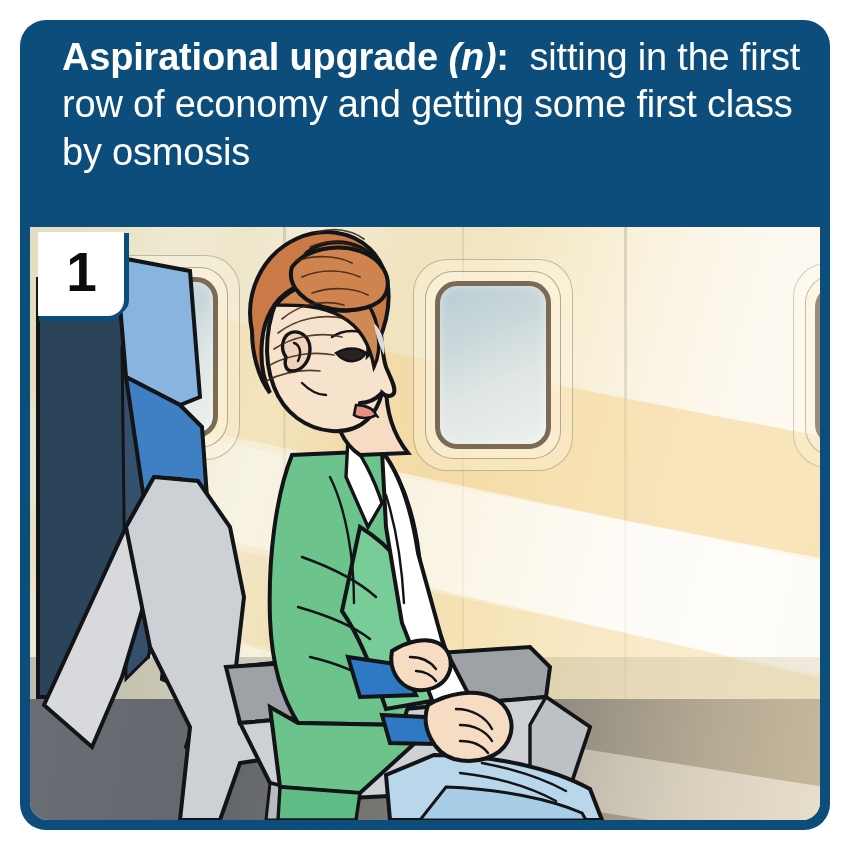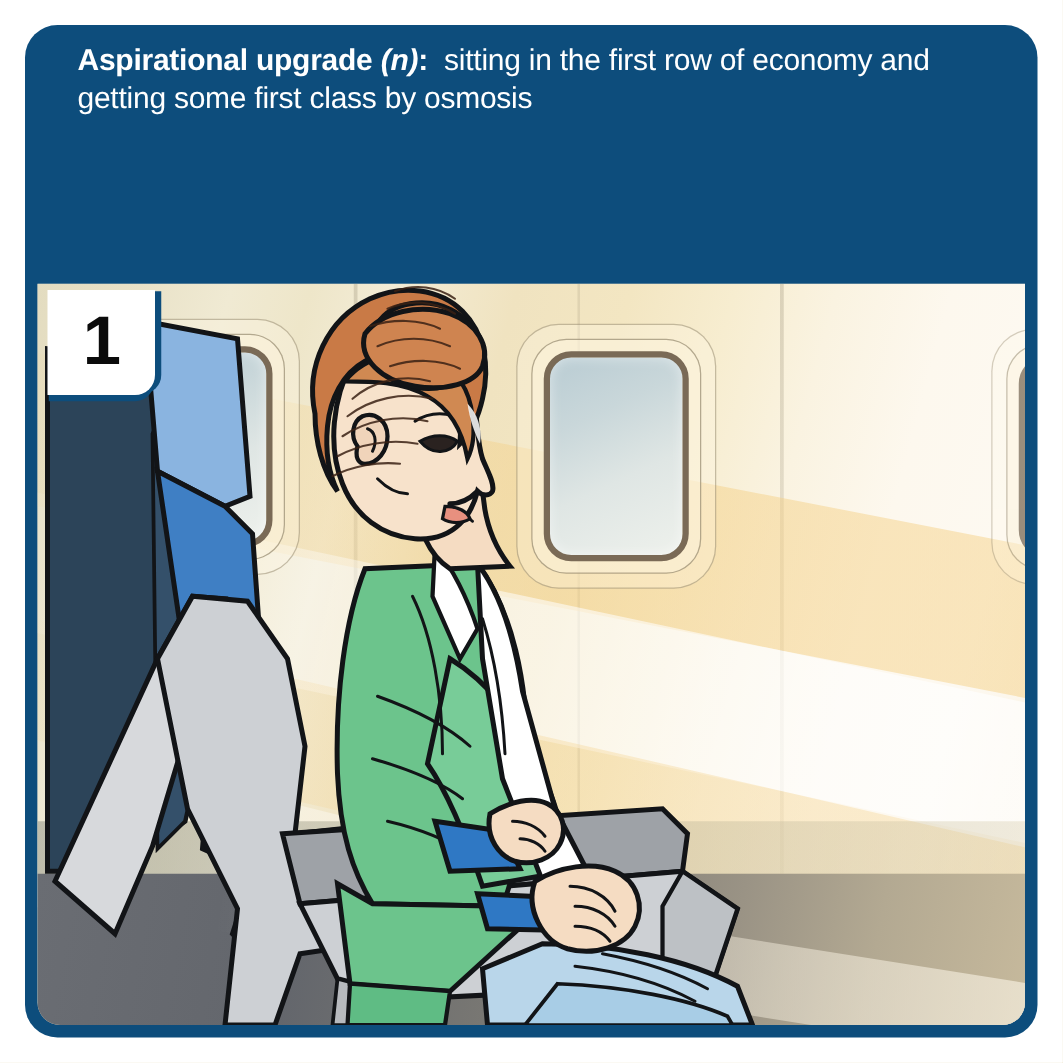--- a/index.html
+++ b/index.html
@@ -17,21 +17,21 @@
 
   
   #header{
     position:absolute; left:0; top:0; width:810px; height:207px;
     box-sizing:border-box;
     padding:14px 24px 0 42px;
     color:#ffffff;
   }
   #headline{
     margin:0;
-    font-size:24px;
+    font-size:38px;
     line-height:1.245;
     font-weight:400;
     letter-spacing:-0.2px;
     white-space:pre-wrap;
   }
   #headline .bold{font-weight:700;}
   #headline .bolditalic{font-weight:700;font-style:italic;}
 
   
   #illo{

